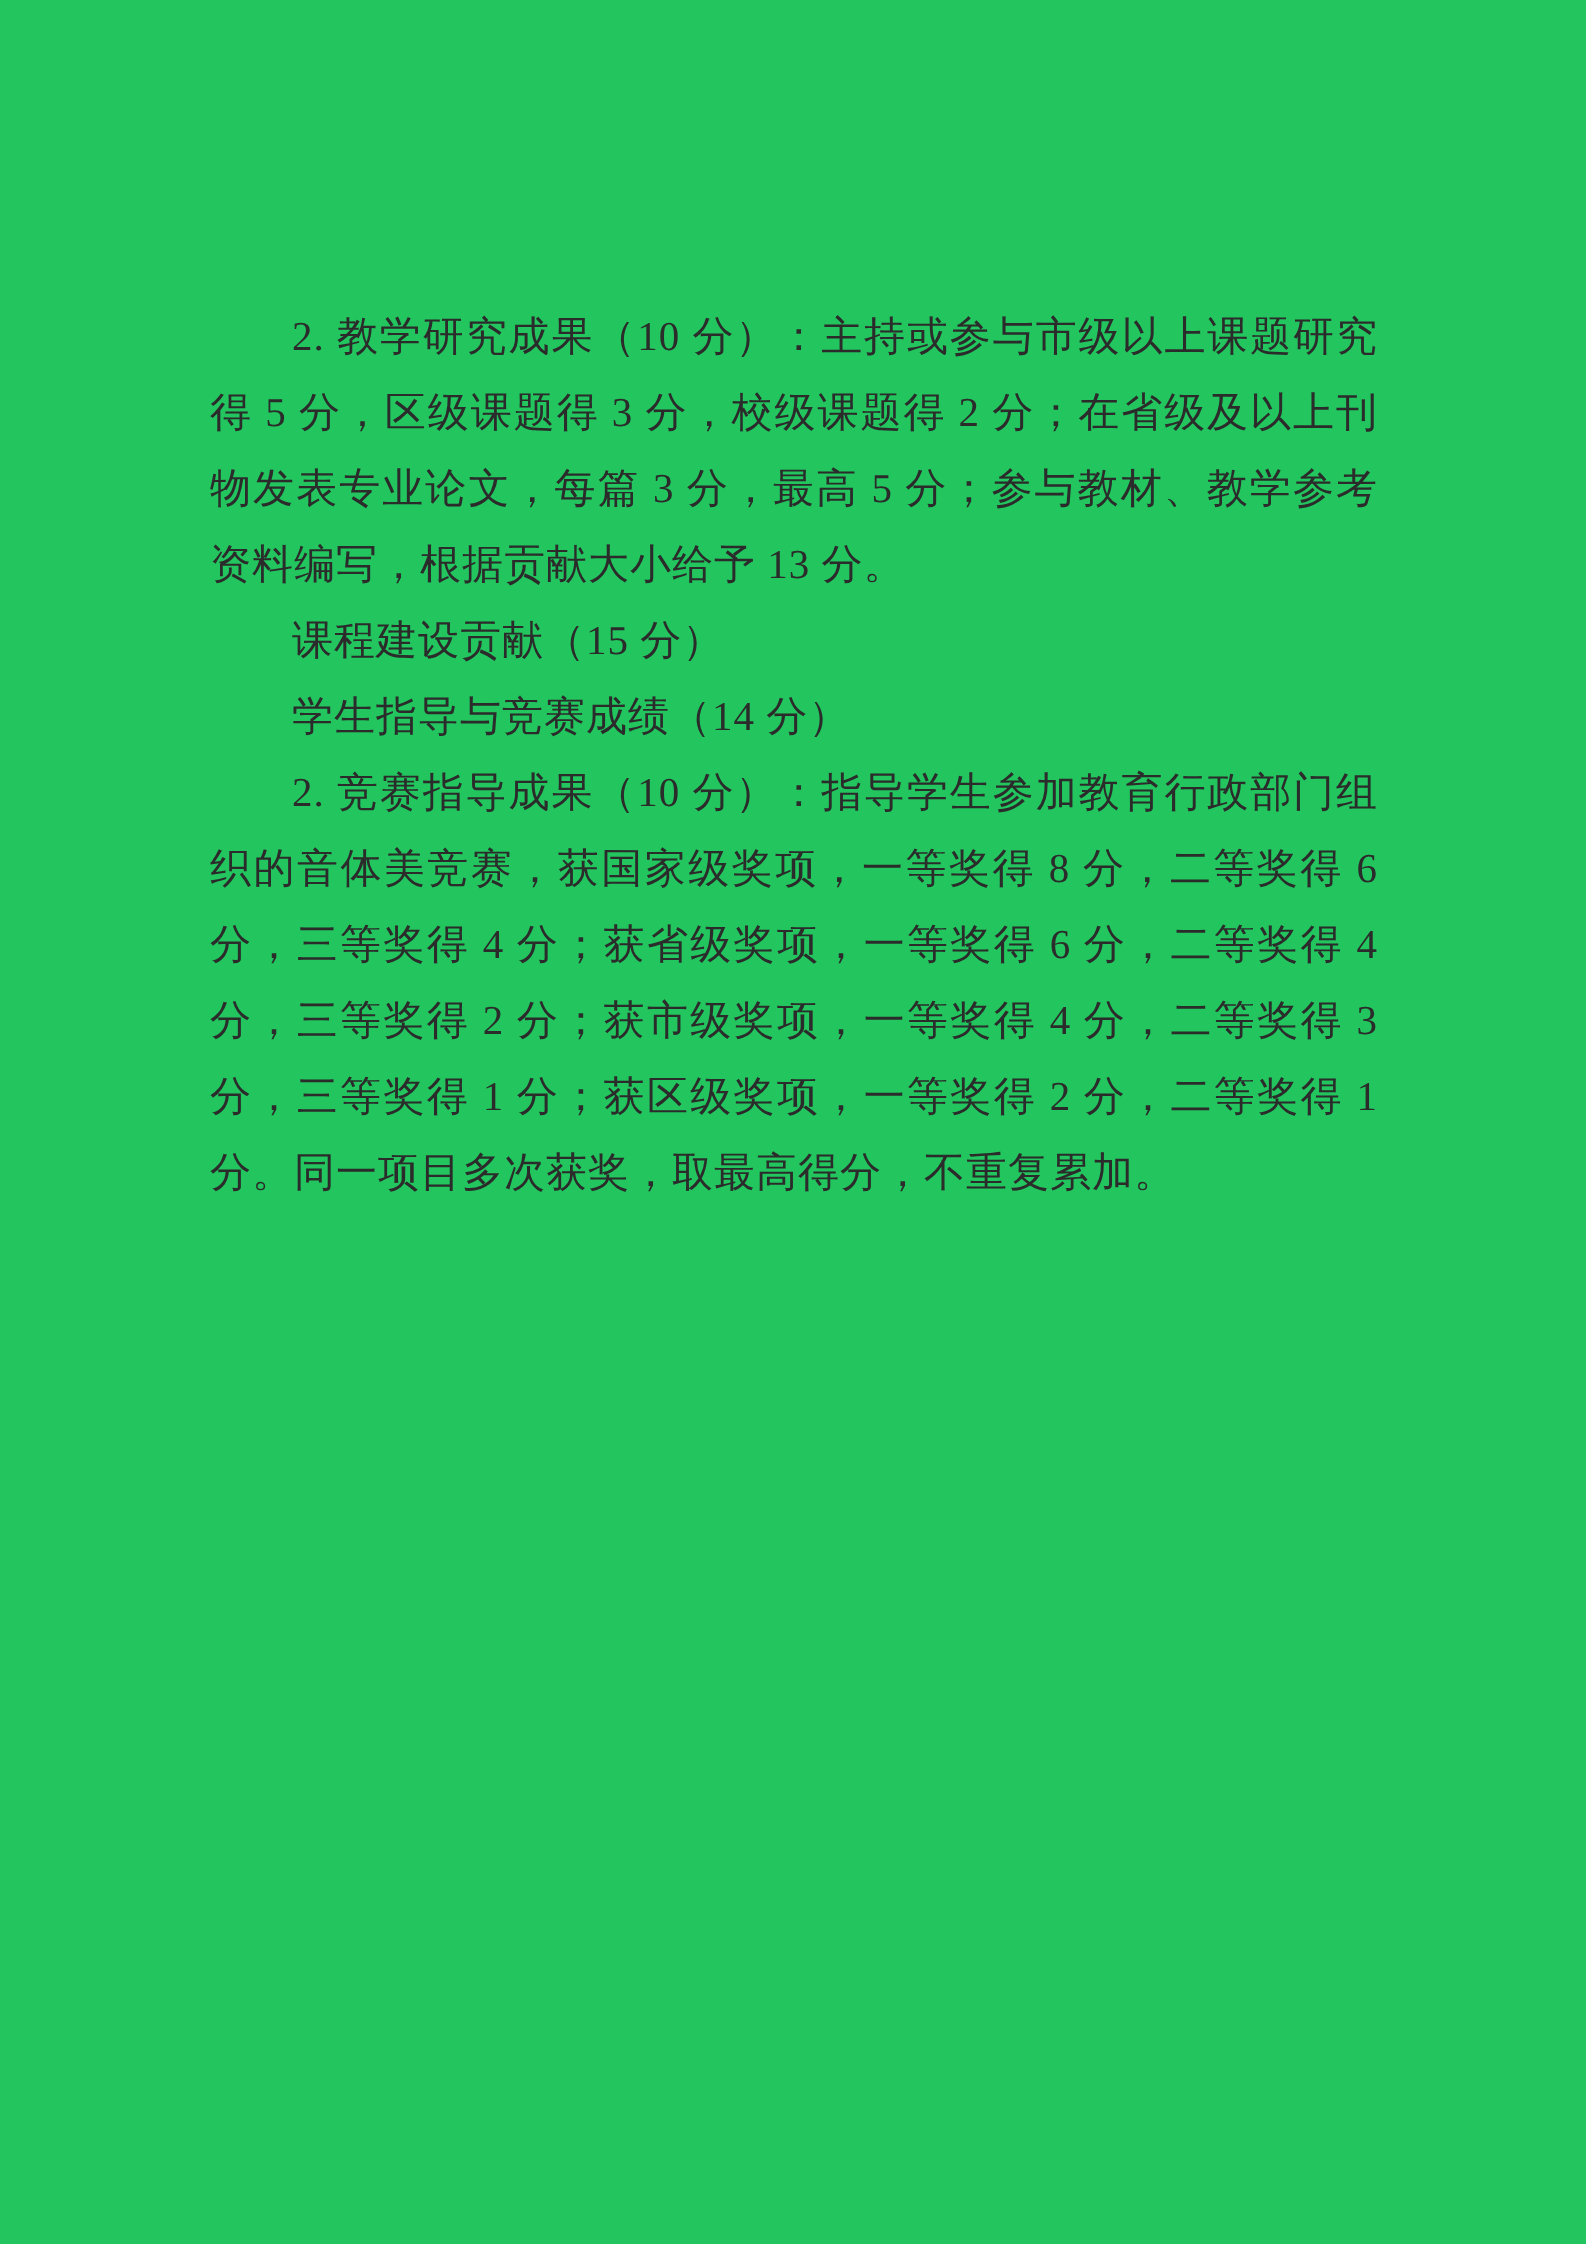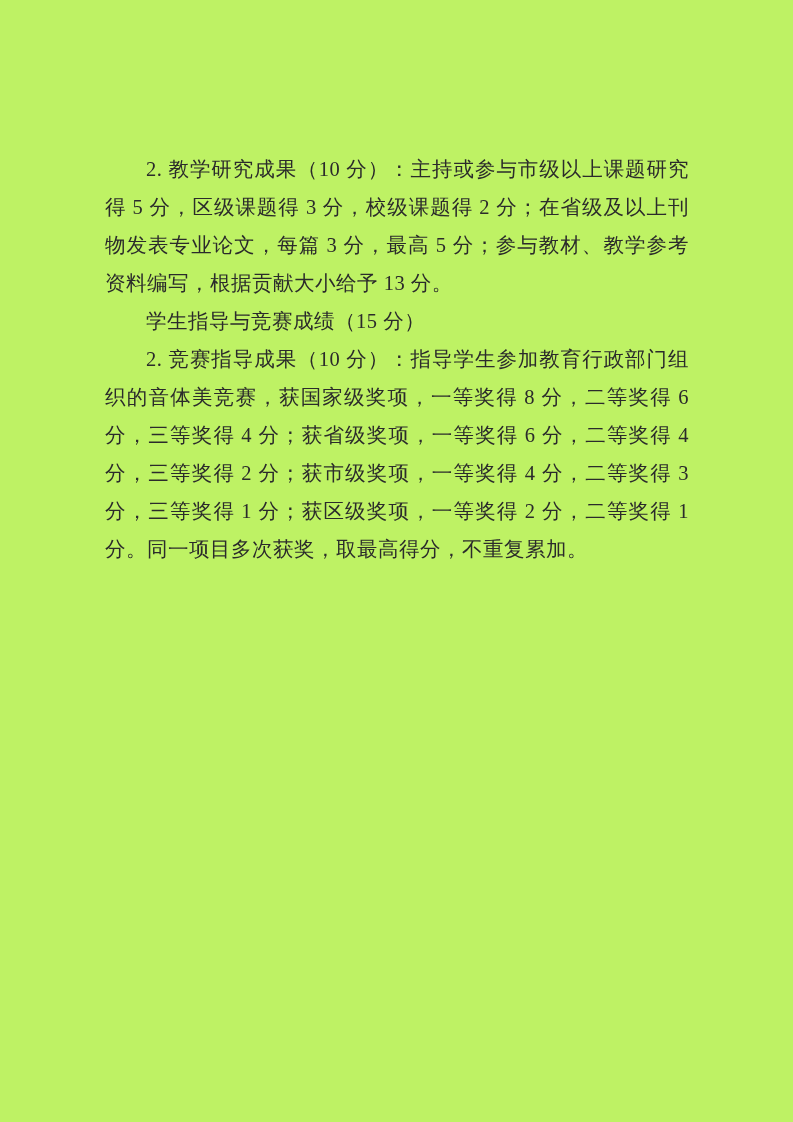--- a/index.html
+++ b/index.html
@@ -5,21 +5,21 @@
   html, body {
     margin: 0;
     padding: 0;
     background: #ffffff;
   }
   .page {
     position: relative;
     width: 793px;
     height: 1122px;
     margin: 0 auto;
-    background: #bef264;
+    background: #22c55e;
     box-sizing: border-box;
     padding: 150px 104px 0 105px;
     font-family: "Liberation Serif", "DejaVu Serif", serif;
     color: #2b2b2b;
     overflow: hidden;
   }
   .doc-body p {
     margin: 0;
     padding: 0;
     font-size: 20.5px;
@@ -29,16 +29,17 @@
     letter-spacing: 0.5px;
     word-break: break-all;
   }
 </style>
 </head>
 <body>
 
 <div class="page">
   <div class="doc-body">
     <p>2. 教学研究成果（10 分）：主持或参与市级以上课题研究得 5 分，区级课题得 3 分，校级课题得 2 分；在省级及以上刊物发表专业论文，每篇 3 分，最高 5 分；参与教材、教学参考资料编写，根据贡献大小给予 13 分。</p>
-    <p>学生指导与竞赛成绩（15 分）</p>
+    <p>课程建设贡献（15 分）</p>
+    <p>学生指导与竞赛成绩（14 分）</p>
     <p>2. 竞赛指导成果（10 分）：指导学生参加教育行政部门组织的音体美竞赛，获国家级奖项，一等奖得 8 分，二等奖得 6 分，三等奖得 4 分；获省级奖项，一等奖得 6 分，二等奖得 4 分，三等奖得 2 分；获市级奖项，一等奖得 4 分，二等奖得 3 分，三等奖得 1 分；获区级奖项，一等奖得 2 分，二等奖得 1 分。同一项目多次获奖，取最高得分，不重复累加。</p>
   </div>
 </div>
 
 </body></html>

